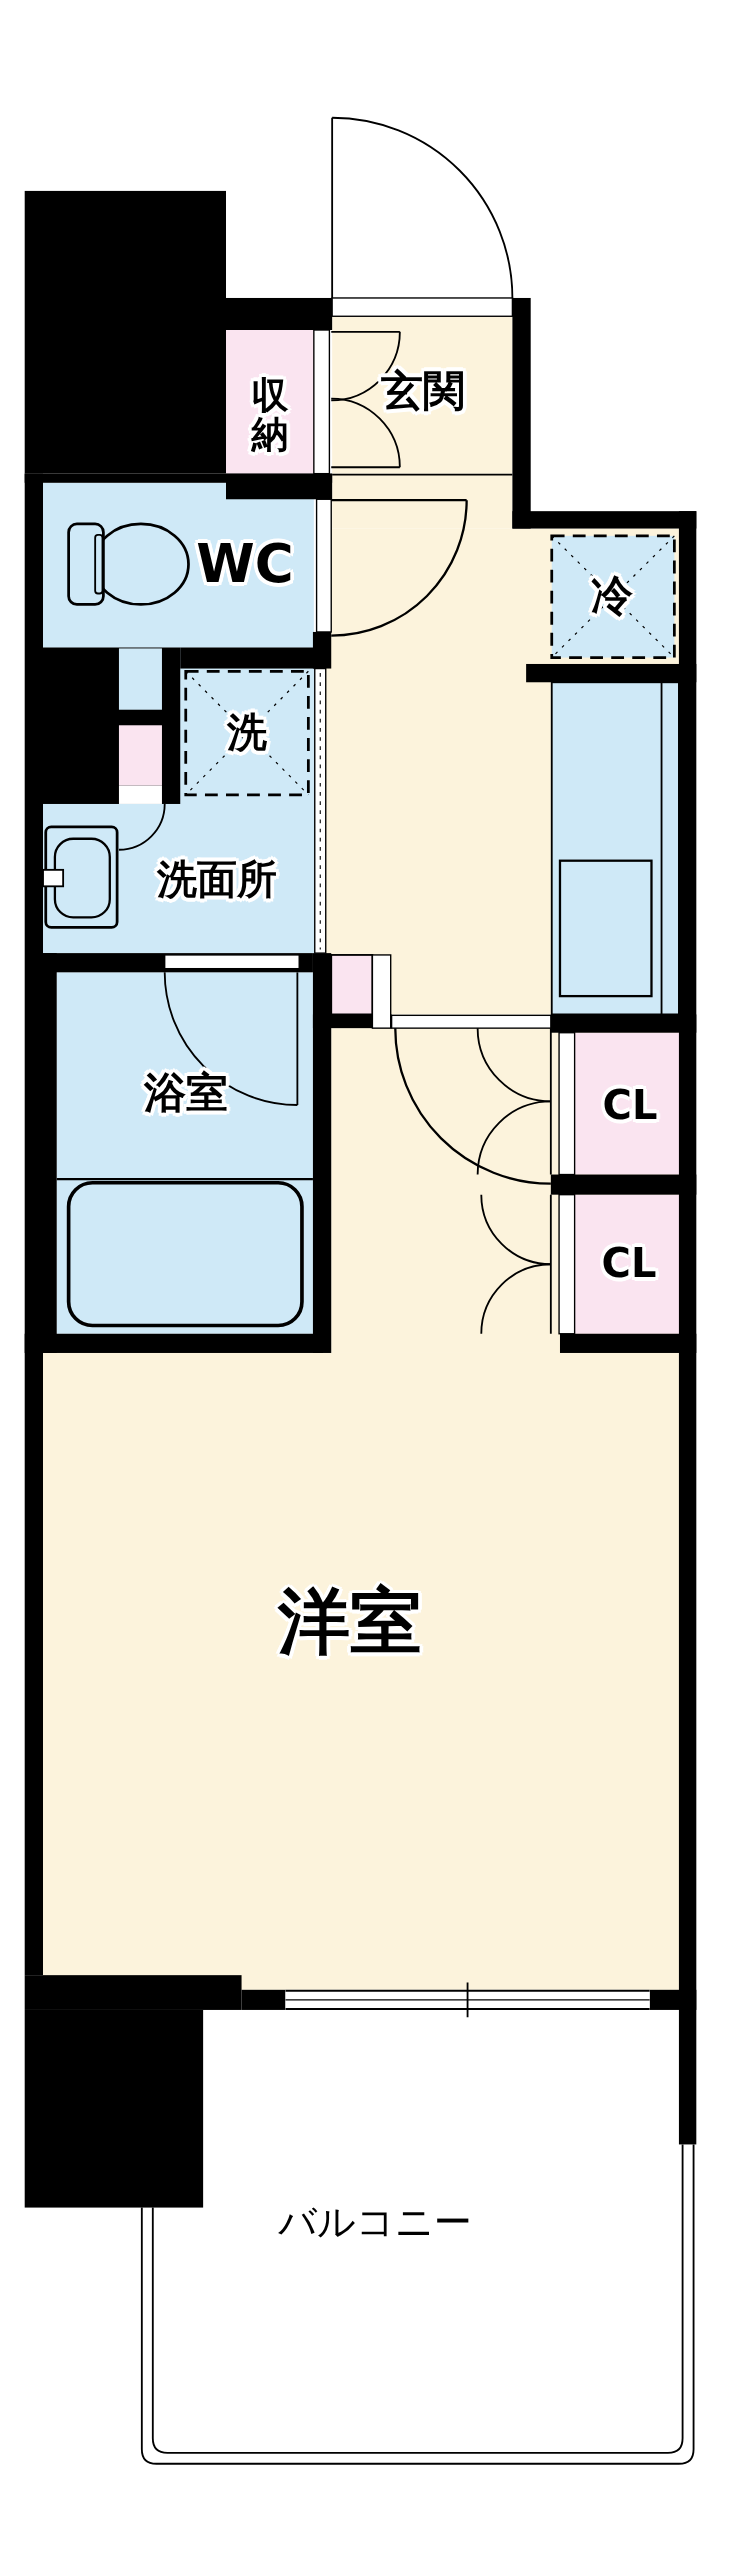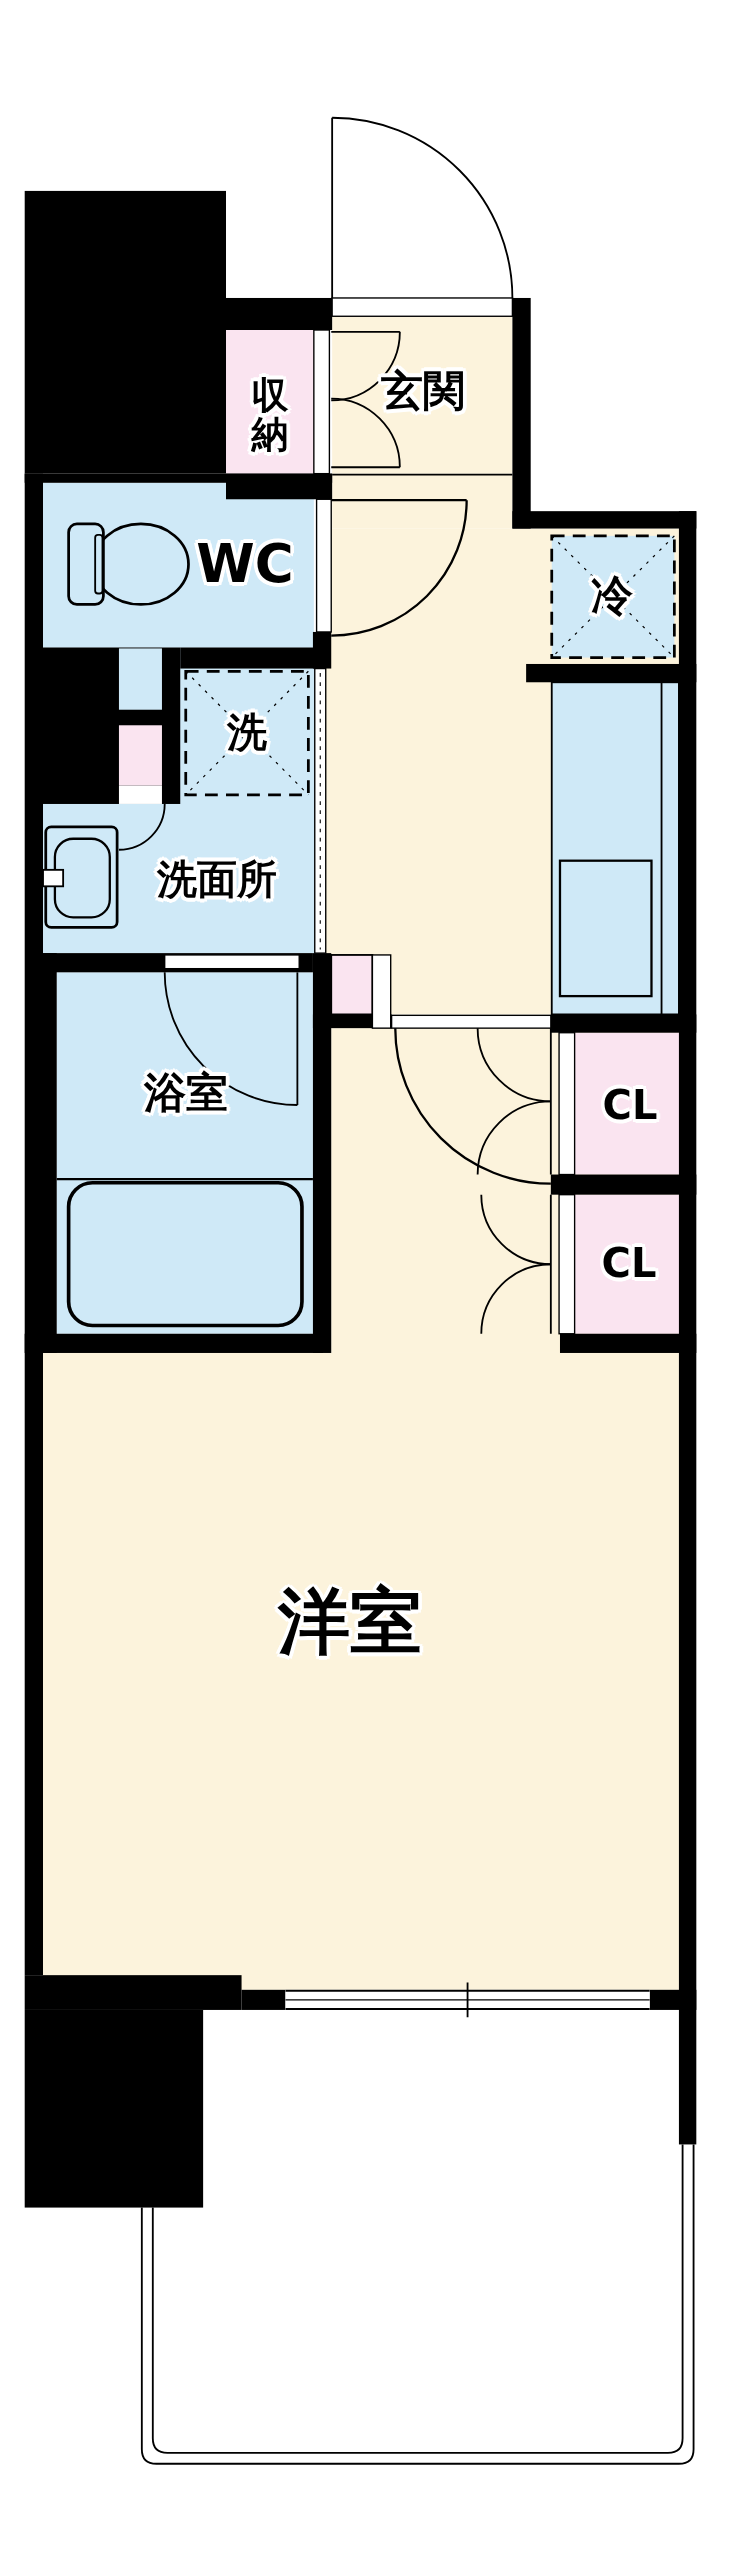--- a/index.html
+++ b/index.html
@@ -163,14 +163,15 @@
   <div class="lbl vert" style="left:270px;top:396px;font-size:37px;margin-top:20px;">収納</div>
   <div class="lbl" style="left:423px;top:391px;font-size:42px;">玄関</div>
   <div class="lbl" style="left:245px;top:564px;font-size:53px;">WC</div>
   <div class="lbl" style="left:612px;top:596px;font-size:42px;">冷</div>
   <div class="lbl" style="left:247px;top:732px;font-size:40px;">洗</div>
   <div class="lbl" style="left:217px;top:879px;font-size:40px;text-align:right;">洗面所</div>
   <div class="lbl" style="left:186px;top:1083px;font-size:42px;margin-top:10px;">浴室</div>
   <div class="lbl" style="left:630px;top:1105px;font-size:40px;">CL</div>
   <div class="lbl" style="left:629px;top:1263px;font-size:40px;">CL</div>
   <div class="lbl" style="left:350px;top:1622px;font-size:72px;">洋室</div>
+  <div class="lbl plain" style="left:375px;top:2223px;font-size:38px;">バルコニー</div>
 </div>
 
 
 </body></html>

